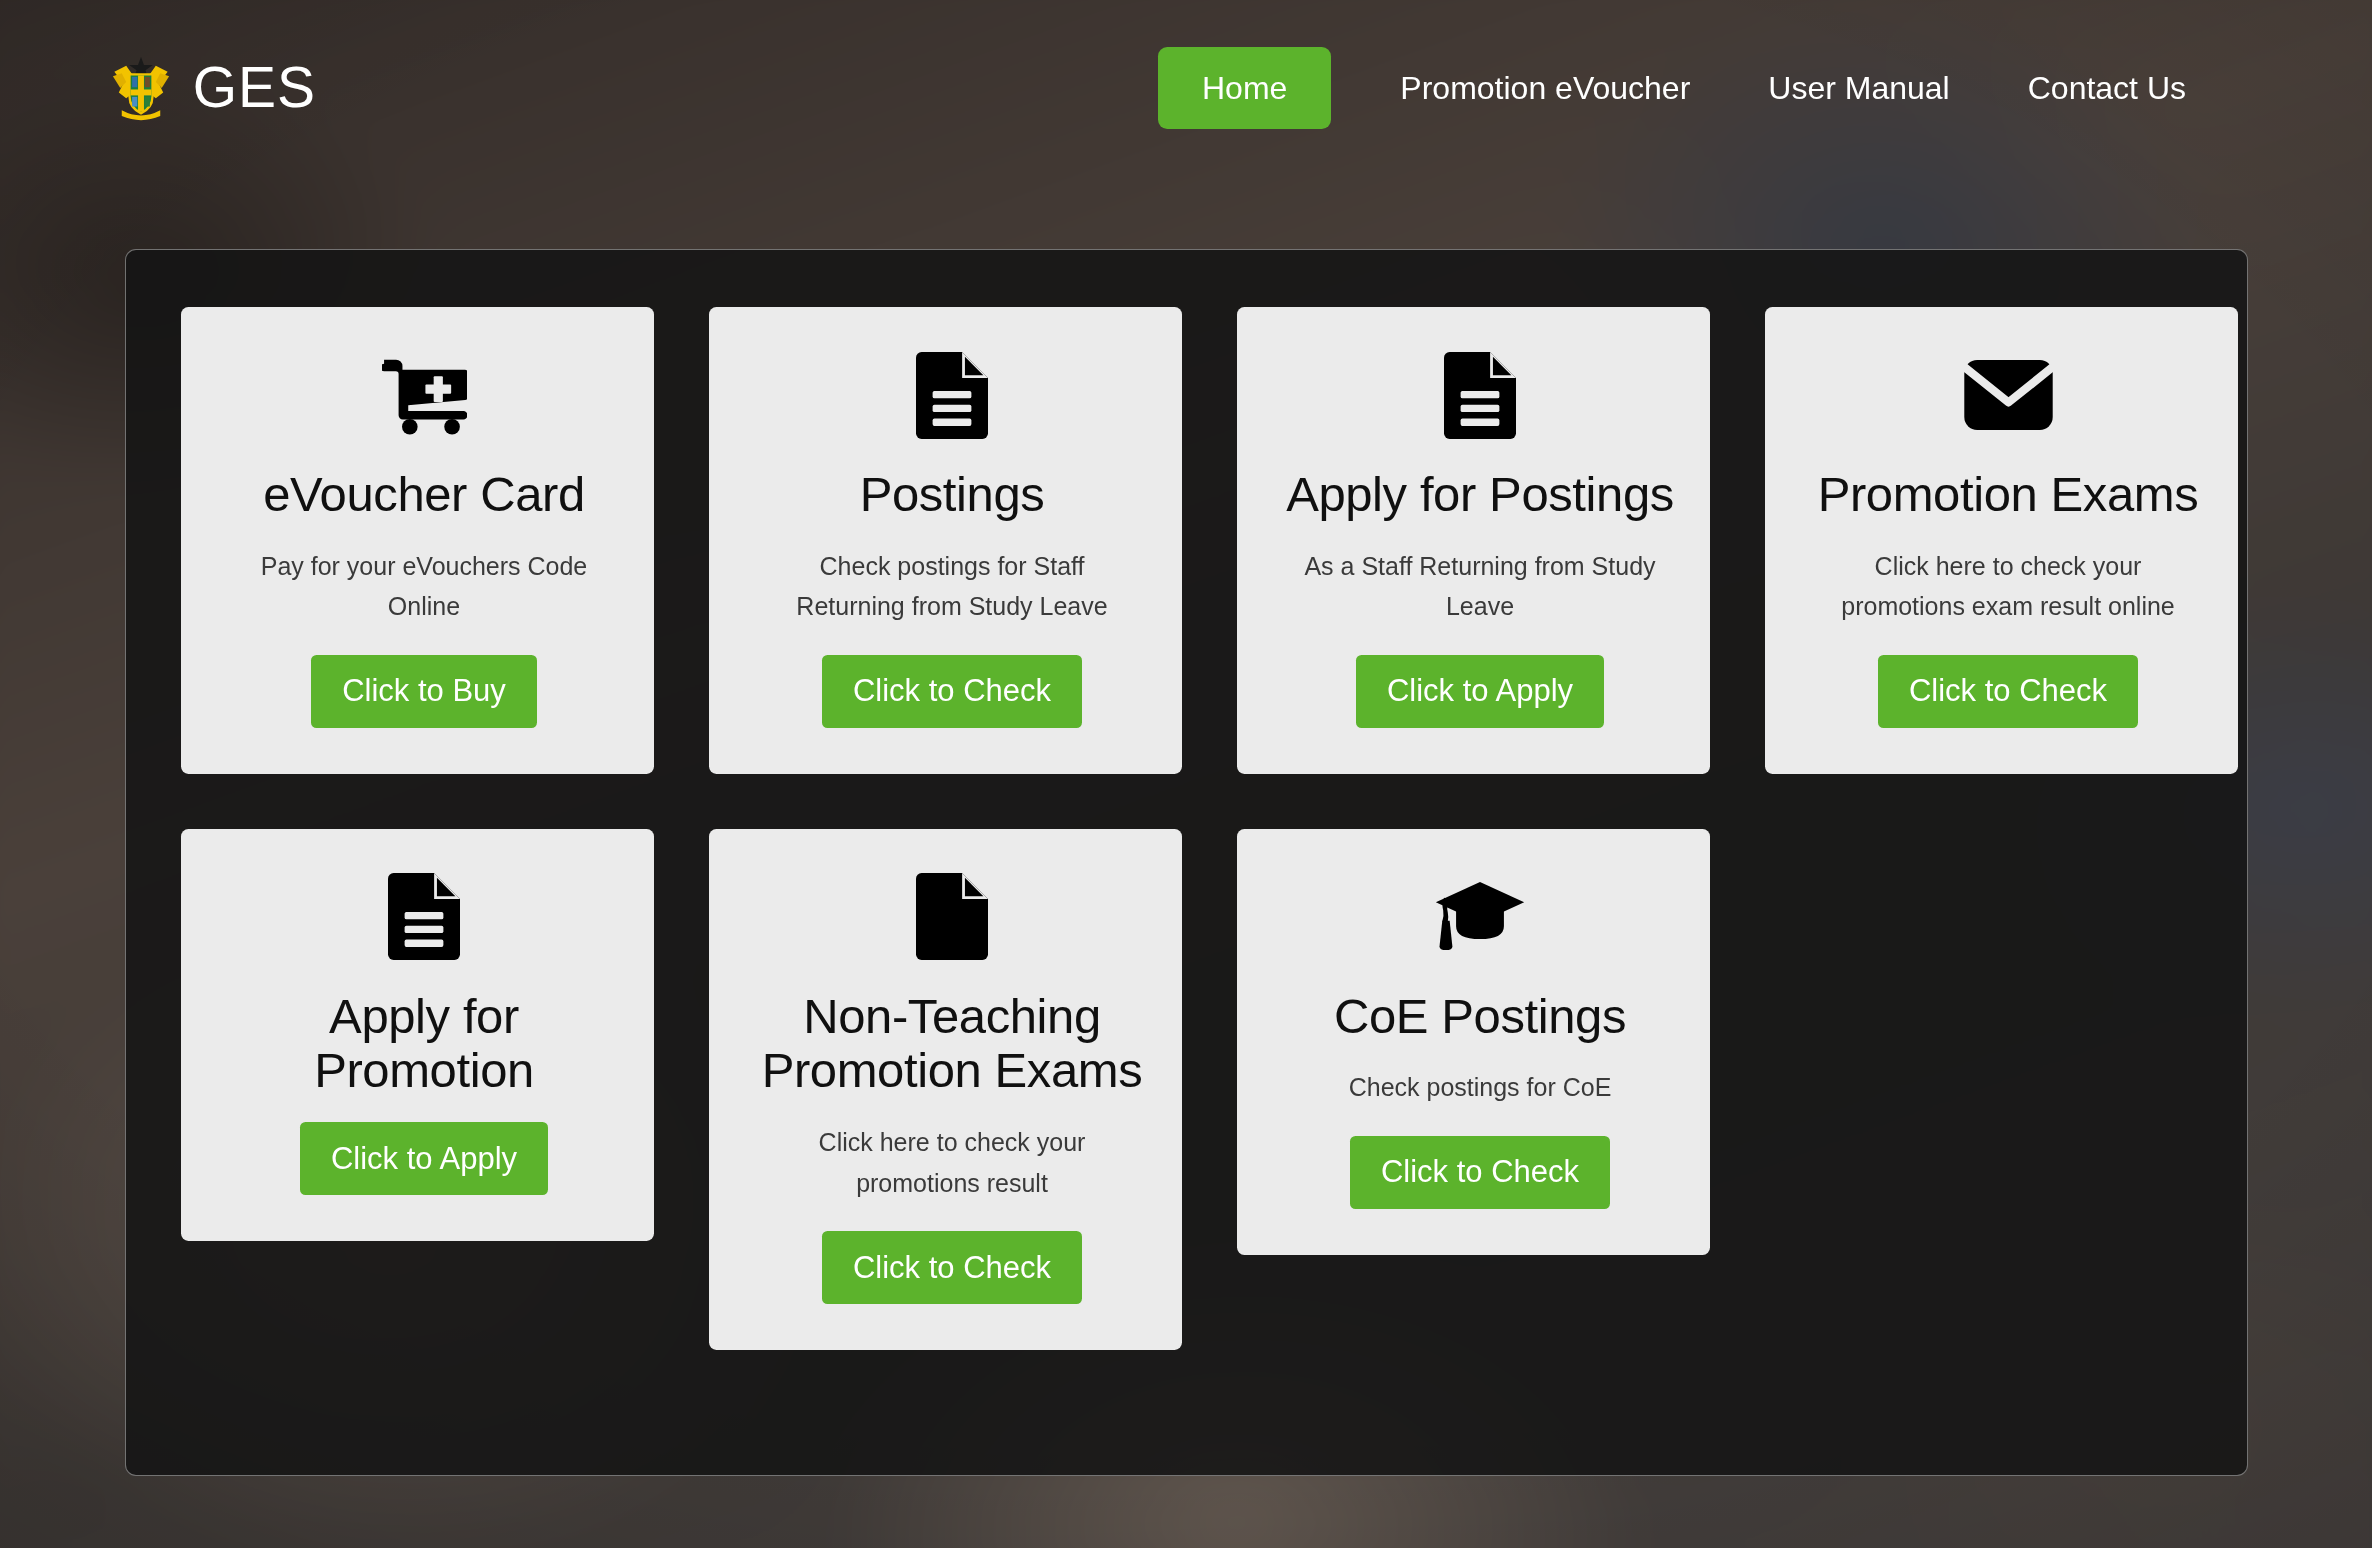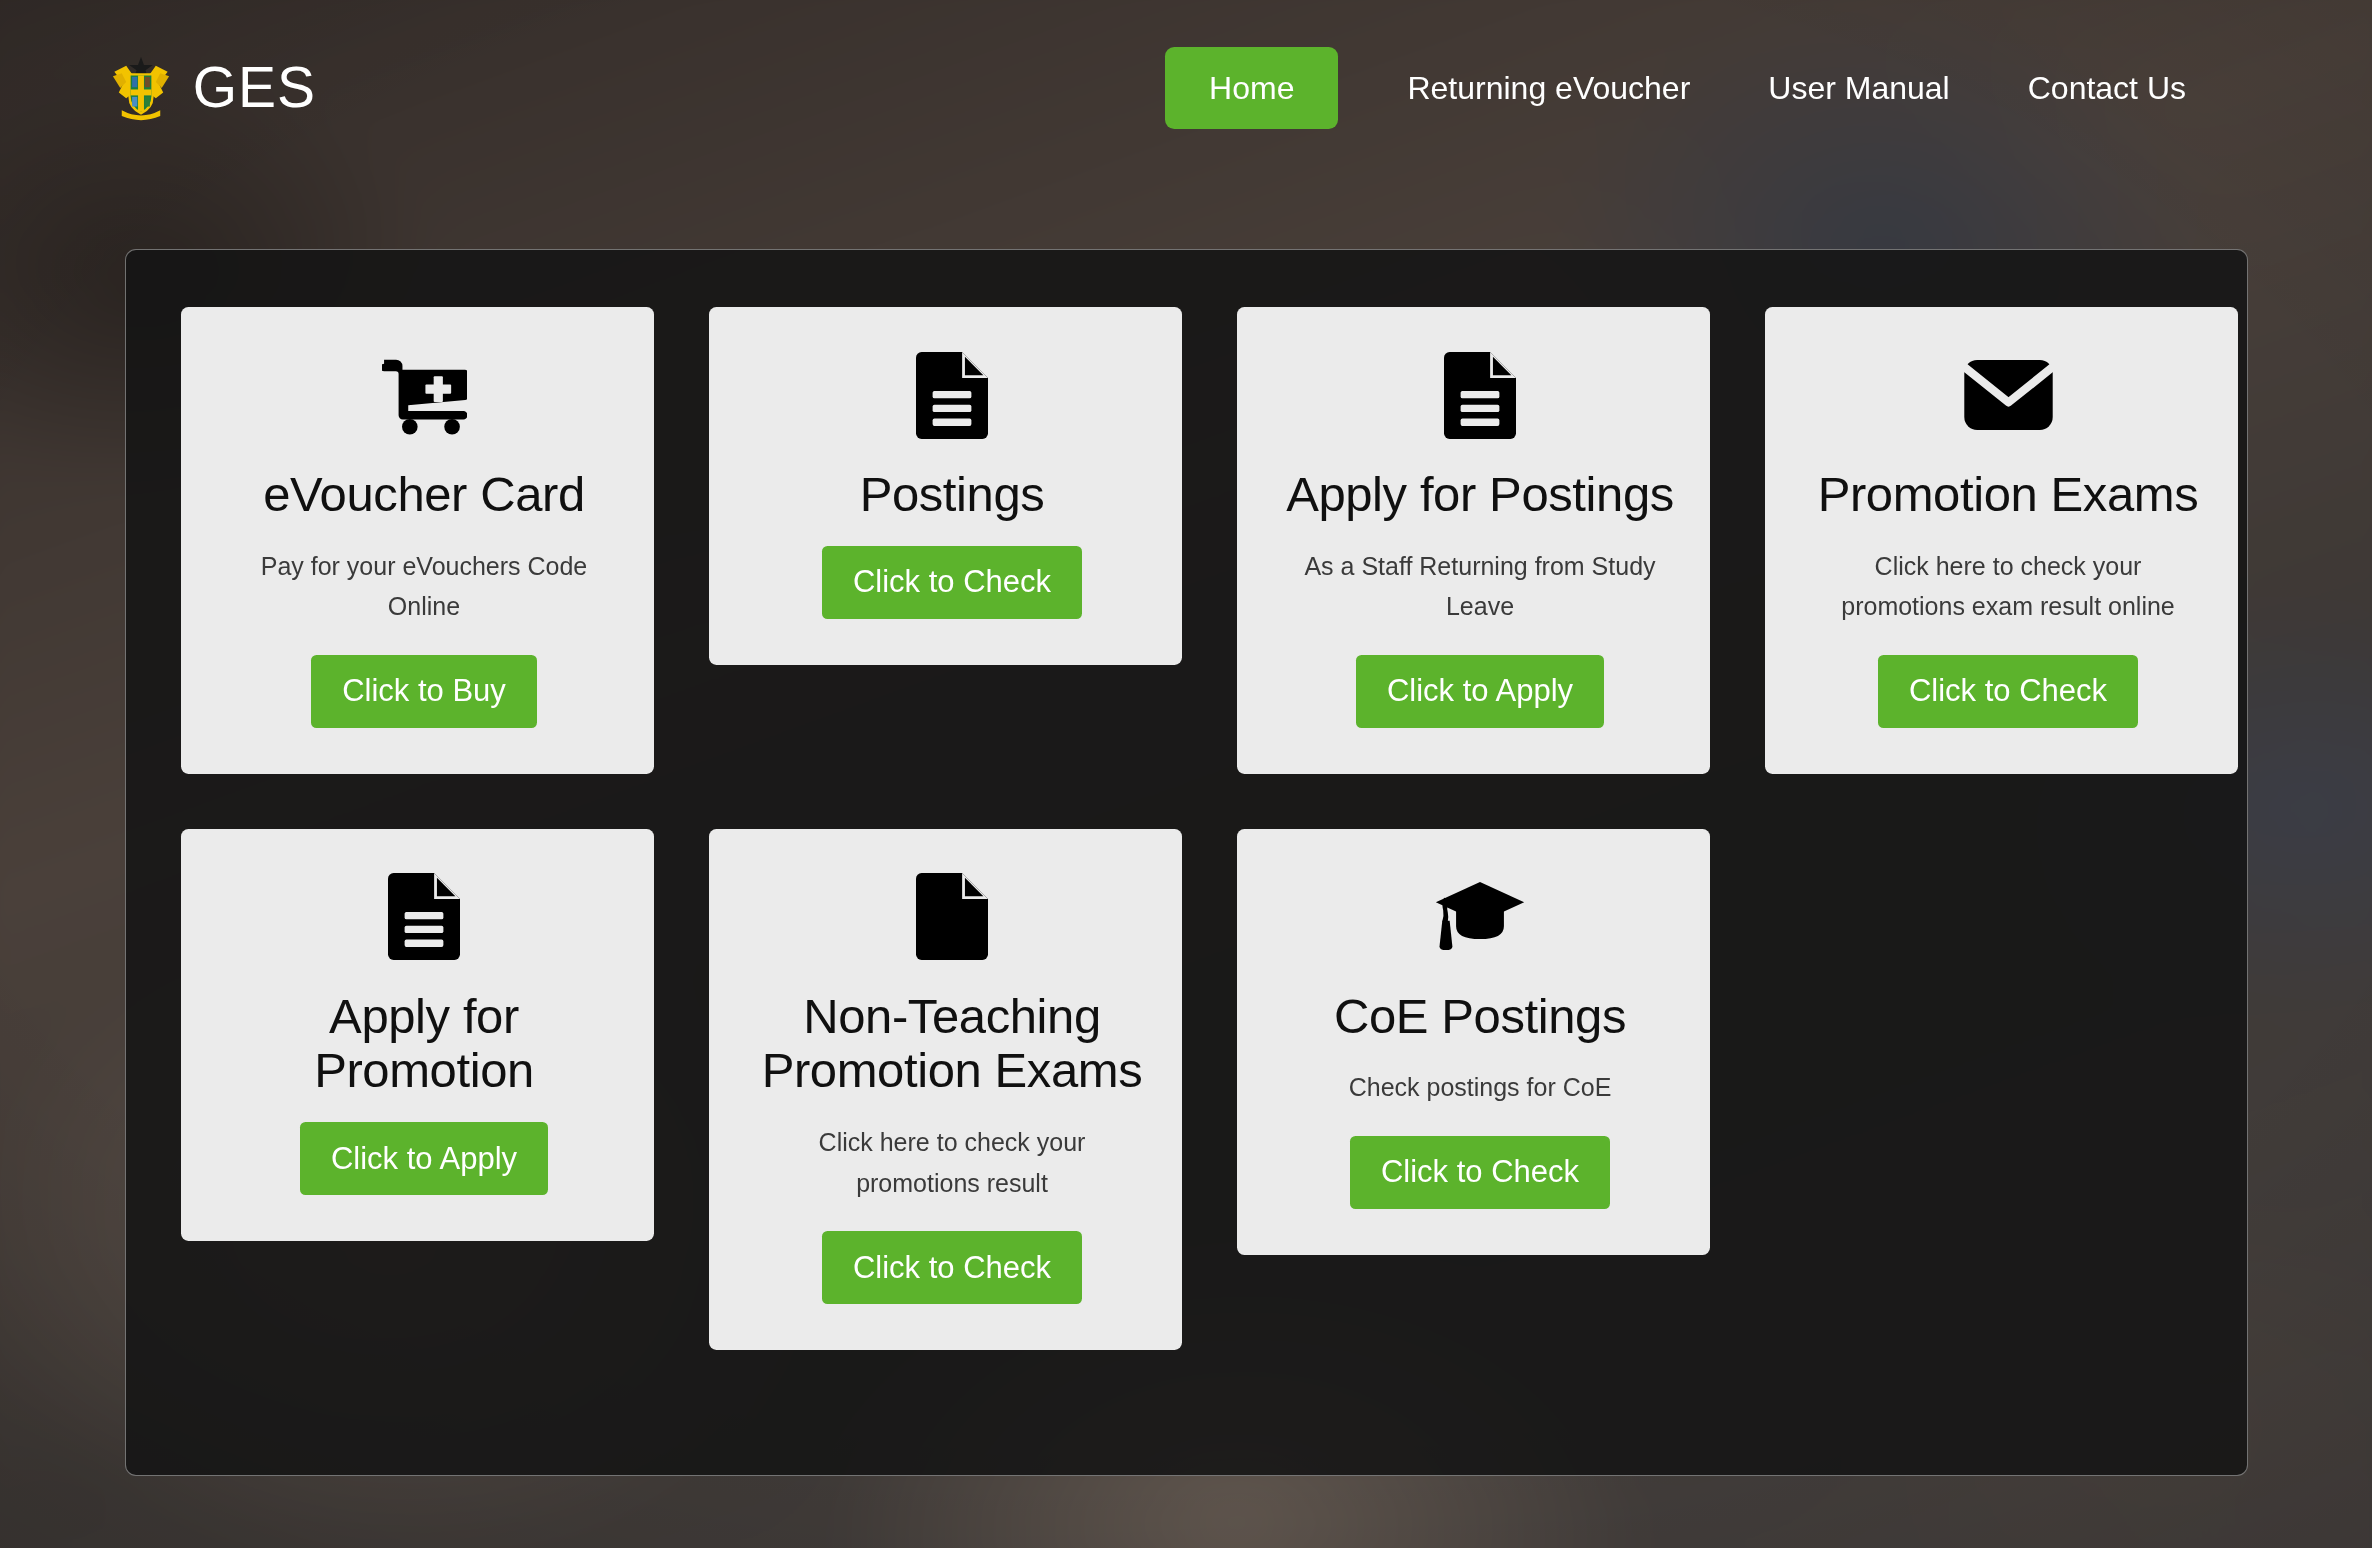--- a/index.html
+++ b/index.html
@@ -189,21 +189,21 @@
       <rect x="38" y="62" width="7" height="13" fill="#4a8ec4"></rect>
       <rect x="55" y="62" width="7" height="13" fill="#2a7f3a"></rect>
 
       <path d="M24 80 Q50 94 76 80 L76 88 Q50 99 24 88 Z" fill="#f2c300"></path>
     </svg>
     <span id="brand-name">GES</span>
   </div>
 
   <nav id="nav">
     <a class="nav-item active">Home</a>
-    <a class="nav-item">Returning eVoucher</a>
+    <a class="nav-item">Promotion eVoucher</a>
     <a class="nav-item">User Manual</a>
     <a class="nav-item">Contact Us</a>
   </nav>
 
 </div>
 
 <div id="panel">
 
   <div class="card-row">
 
@@ -228,20 +228,21 @@
         <svg width="72" height="87" viewBox="0 0 78 94">
           <path d="M6 0 h44 l28 28 v60 a6 6 0 0 1 -6 6 h-66 a6 6 0 0 1 -6 -6 v-82 a6 6 0 0 1 6 -6 z" fill="#000"></path>
           <path d="M50 0 l28 28 h-28 z" fill="#ebebeb"></path>
           <path d="M53 5 l20 20 h-20 z" fill="#000"></path>
           <rect x="18" y="42" width="42" height="8" rx="2" fill="#ebebeb"></rect>
           <rect x="18" y="57" width="42" height="8" rx="2" fill="#ebebeb"></rect>
           <rect x="18" y="72" width="42" height="8" rx="2" fill="#ebebeb"></rect>
         </svg>
       </div>
       <div class="card-title">Postings</div>
+      <div class="card-desc">Check postings for Staff Returning from Study Leave</div>
       <button class="card-btn">Click to Check</button>
     </div>
 
     <div class="card">
       <div class="card-icon">
         <svg width="72" height="87" viewBox="0 0 78 94">
           <path d="M6 0 h44 l28 28 v60 a6 6 0 0 1 -6 6 h-66 a6 6 0 0 1 -6 -6 v-82 a6 6 0 0 1 6 -6 z" fill="#000"></path>
           <path d="M50 0 l28 28 h-28 z" fill="#ebebeb"></path>
           <path d="M53 5 l20 20 h-20 z" fill="#000"></path>
           <rect x="18" y="42" width="42" height="8" rx="2" fill="#ebebeb"></rect>

